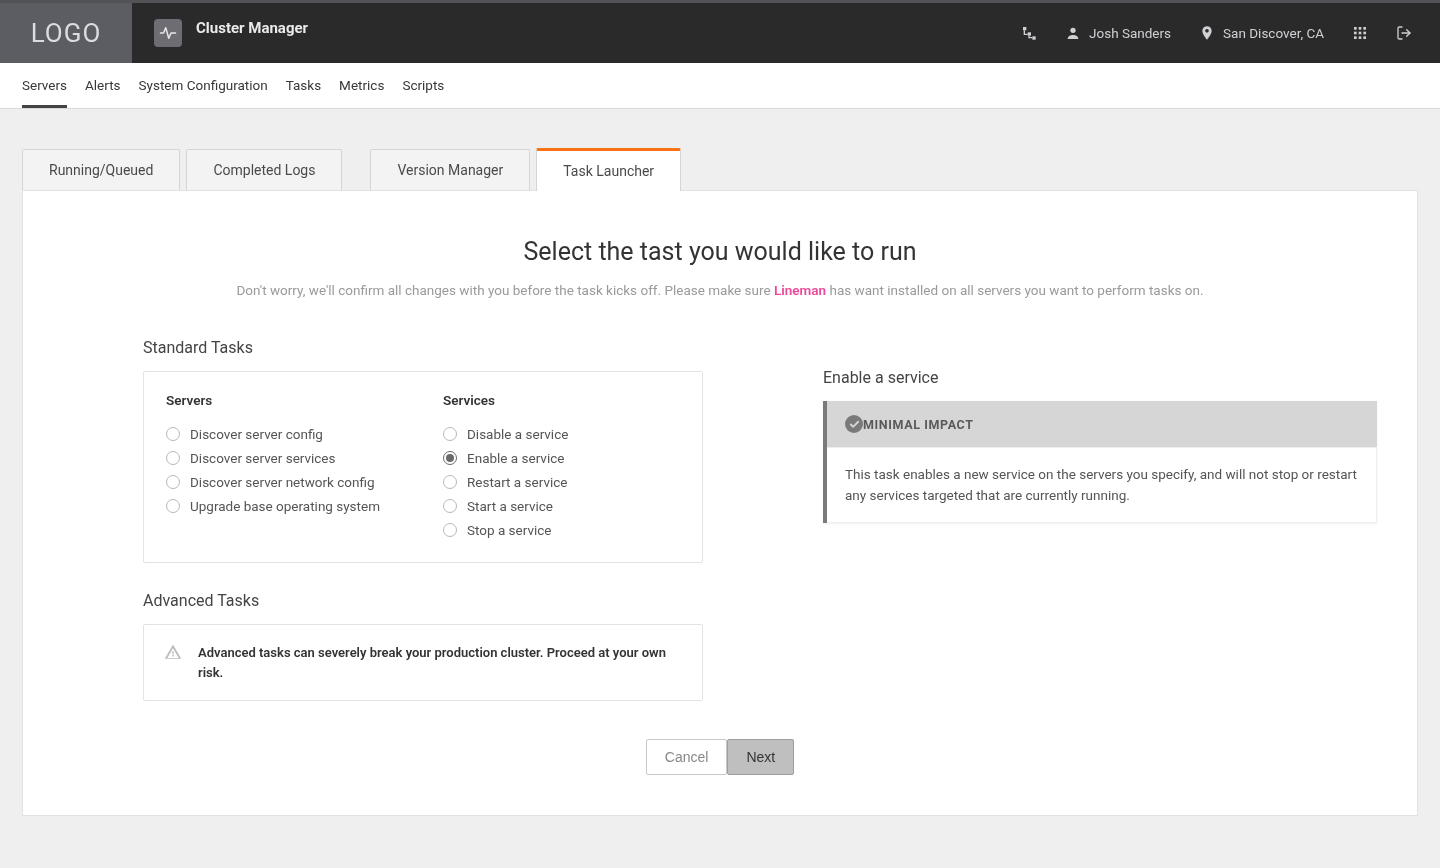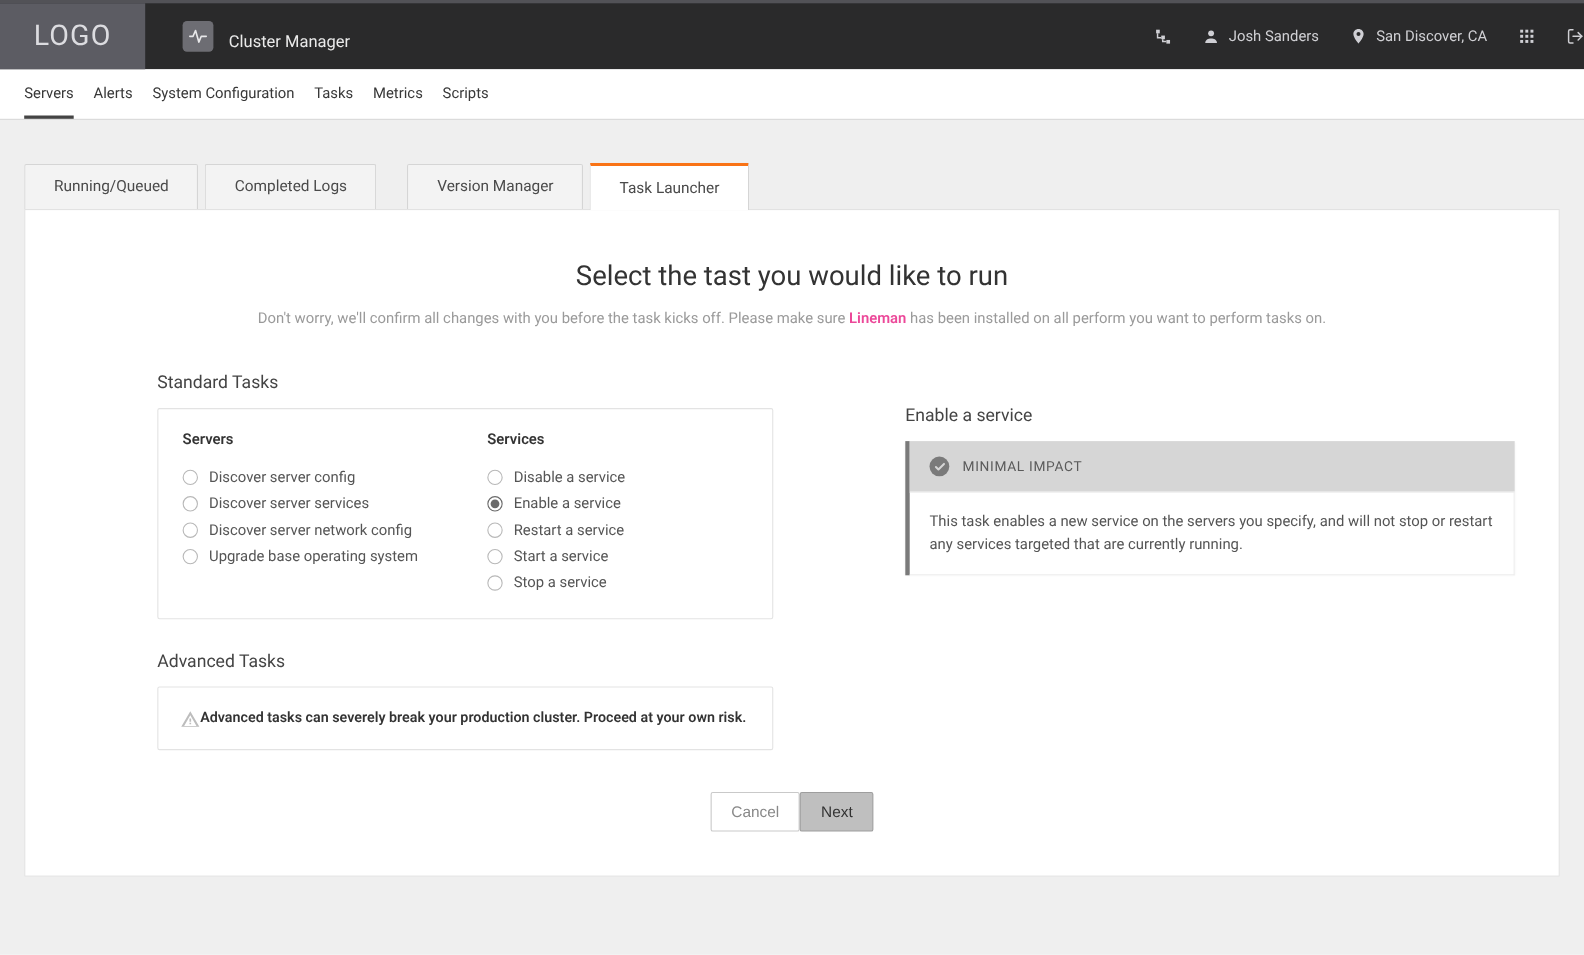--- a/index.html
+++ b/index.html
@@ -24,37 +24,39 @@
     background: #5c5c63;
     display: flex;
     align-items: center;
     justify-content: center;
     font-size: 26px;
     letter-spacing: 1px;
     color: #dcdce0;
   }
   .app-title {
     display: flex;
-    align-items: flex-end;
+    align-items: flex-start;
     gap: 14px;
-    padding-left: 34px;
+    padding-left: 22px;
     font-size: 15px;
     color: #eaeaea;
+    font-weight: bold;
   }
   .app-title-icon {
     width: 28px; height: 28px;
     background: #6d6d73;
     border-radius: 4px;
     display: flex; align-items: center; justify-content: center;
   }
   .topbar-spacer { flex: 1; }
   .topbar-right {
     display: flex;
     align-items: center;
     gap: 28px;
+    padding-right: 28px;
     color: #d0d0d4;
     font-size: 13.5px;
   }
   .tr-item { display: flex; align-items: center; gap: 8px; cursor: pointer; }
   .tr-icon { width: 16px; height: 16px; display:flex; align-items:center; justify-content:center; fill:#cfcfd4; color:#cfcfd4; }
 
   
   .navrow {
     background: #fff;
     border-bottom: 1px solid #d8d8d8;
@@ -172,21 +174,22 @@
     width: 8px; height: 8px; border-radius: 50%;
     background: #6a6a6a;
   }
 
   .adv-section { margin-top: 28px; }
   .warn-card {
     border: 1px solid #e3e3e3;
     border-radius: 2px;
     padding: 18px 20px;
     display: flex;
-    align-items: flex-end;
+    gap: 16px;
+    align-items: flex-start;
   }
   .warn-card .wtxt {
     font-size: 13px;
     color: #333;
     font-weight: 600;
     line-height: 1.5;
   }
 
   .detail-title {
     font-size: 16px;
@@ -197,23 +200,23 @@
   .detail-card {
     border-left: 4px solid #7a7a7a;
     background: #fff;
     box-shadow: 0 1px 2px rgba(0,0,0,0.06);
   }
   .detail-card .hdr {
     background: #d6d6d6;
     padding: 14px 18px;
     display: flex;
     align-items: center;
-    gap: 12px;
+    gap: 0;
     font-size: 12.5px;
-    font-weight: 400;
+    font-weight: 700;
     letter-spacing: 0.6px;
     color: #5a5a5a;
   }
   .check-circle {
     width: 18px; height: 18px; border-radius: 50%;
     background: #7a7a7a;
     display: flex; align-items: center; justify-content: center;
     flex-shrink: 0;
   }
   .detail-card .body {
@@ -325,21 +328,21 @@
   <div class="tabs-row" id="tabsrow">
       <div class="tab">Running/Queued</div>
       <div class="tab">Completed Logs</div>
       <div class="tab detached">Version Manager</div>
       <div class="tab active">Task Launcher</div>
     </div>
 
   <div class="panel">
     <h1>Select the tast you would like to run</h1>
     <p class="subhead">
-      <span>Don't worry, we'll confirm all changes with you before the task kicks off. Please make sure </span><b>Lineman</b><span> has been installed on all perform you want to perform tasks on.</span>
+      <span>Don't worry, we'll confirm all changes with you before the task kicks off. Please make sure </span><b>Lineman</b><span> has want installed on all servers you want to perform tasks on.</span>
     </p>
 
     <div class="columns">
       <div class="col-left">
         <div class="section-label">Standard Tasks</div>
         <div class="card">
           <div class="task-groups" id="taskgroups">
               <div class="task-col">
                 <h3>Servers</h3>
                 <div class="radio-item">

